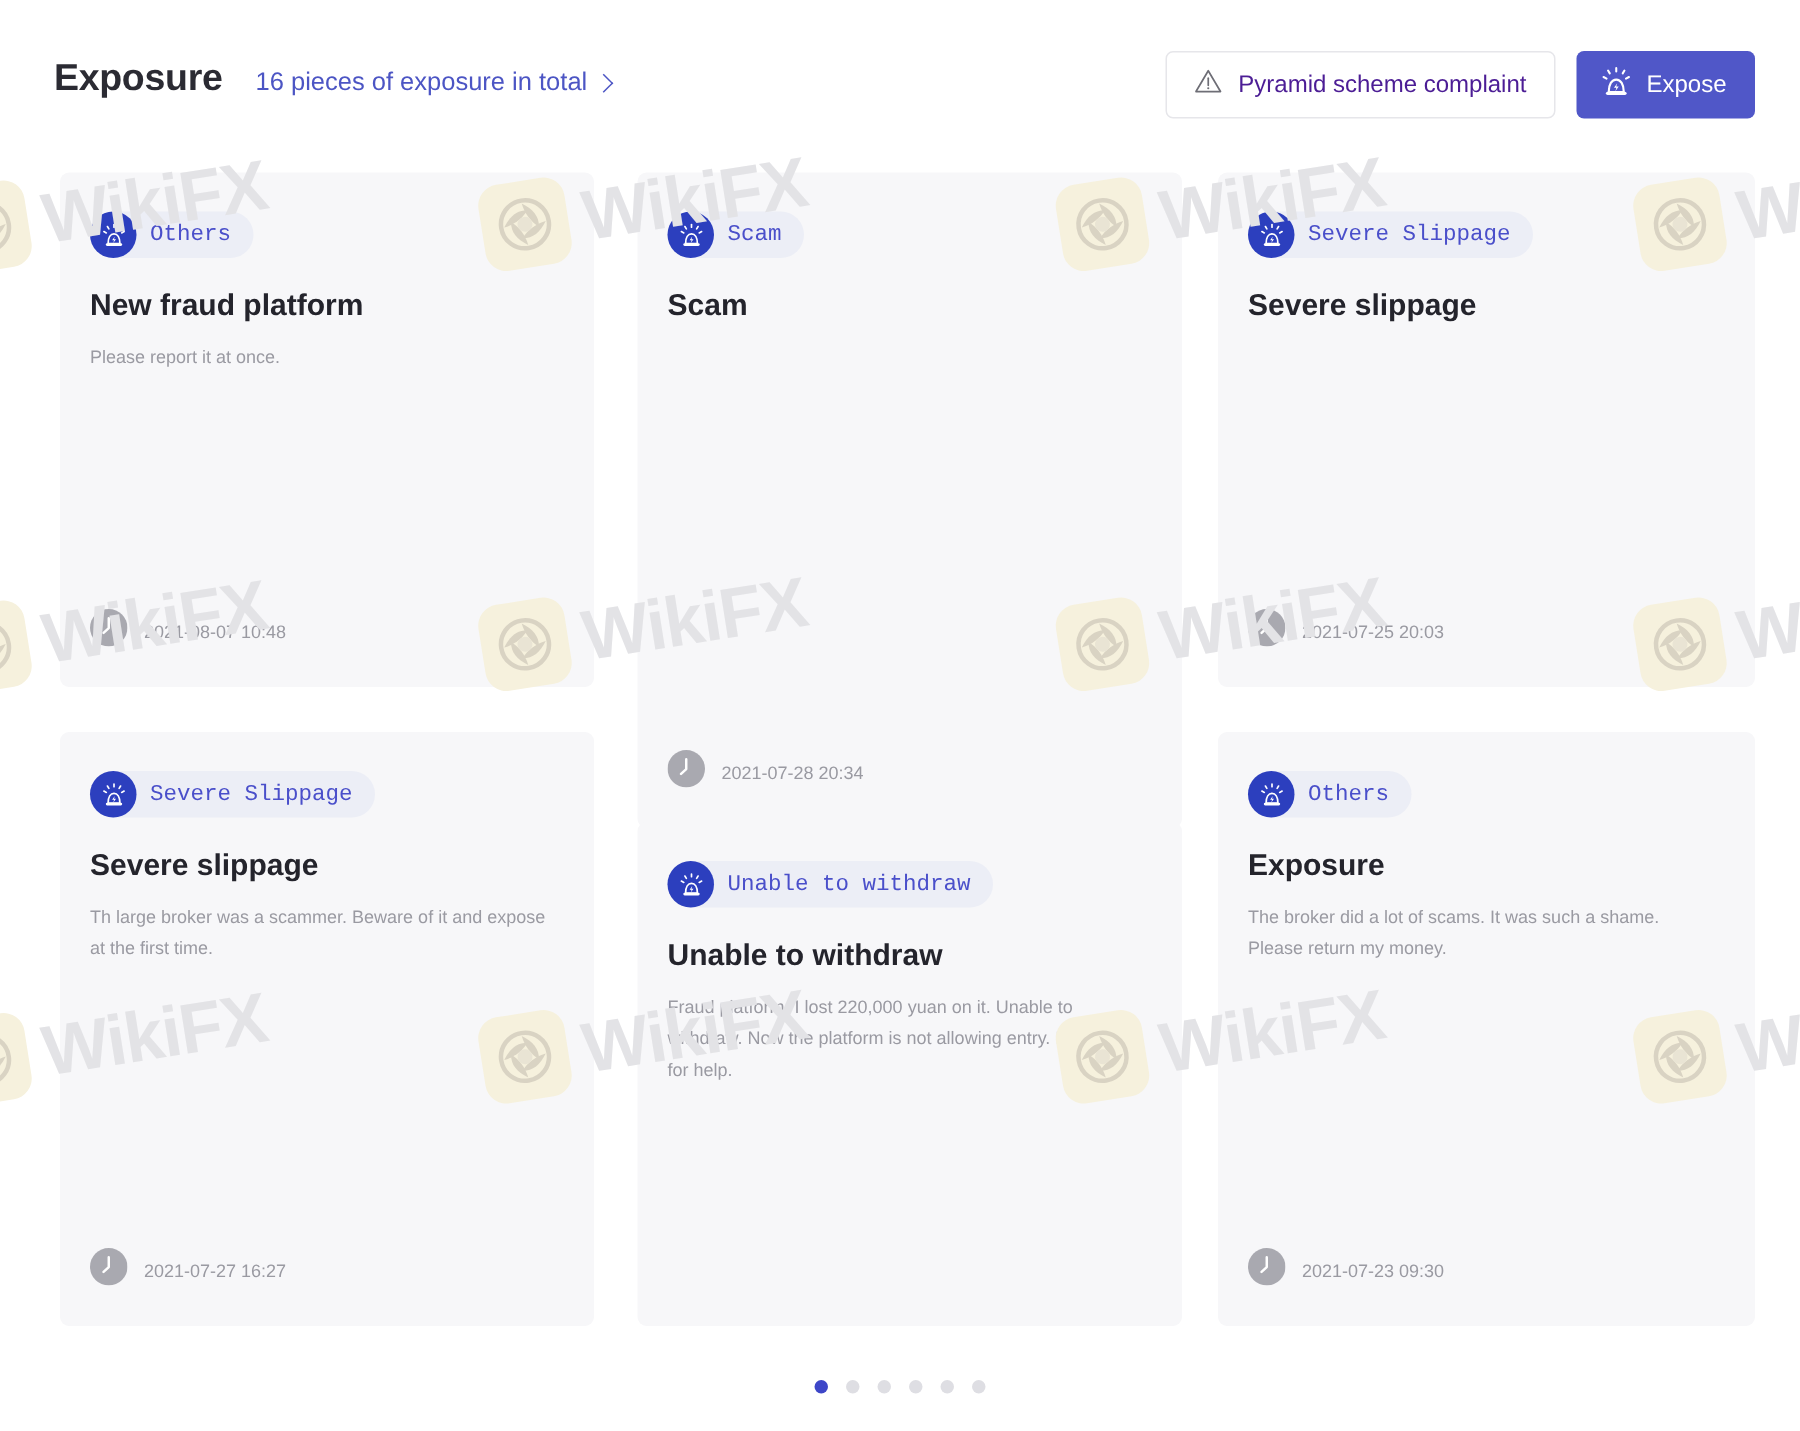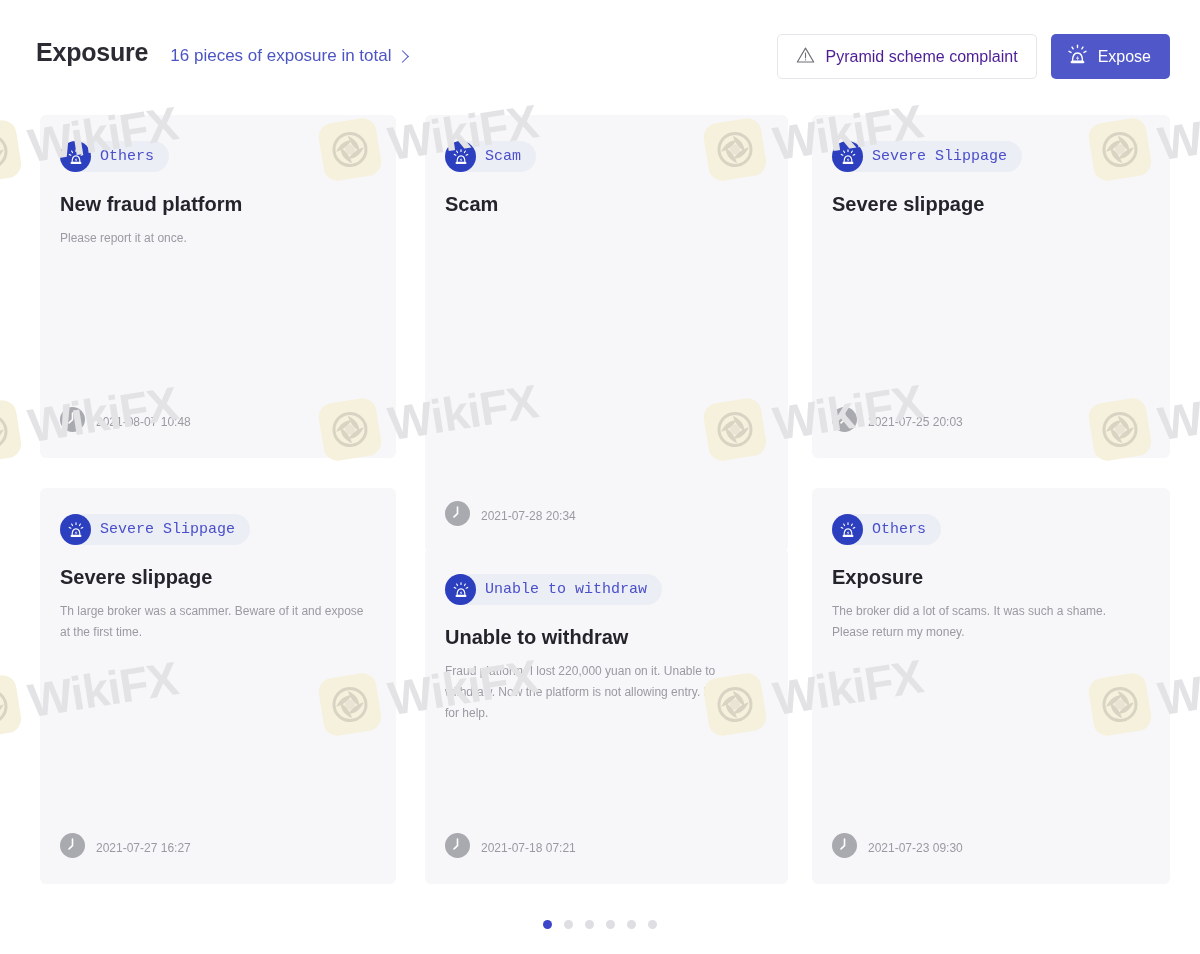--- a/index.html
+++ b/index.html
@@ -414,29 +414,20 @@
             </g>
             <path d="M9 25.5 C9 18.4 11.9 14 16 14 C20.1 14 23 18.4 23 25.5 Z" fill="none" stroke="#ffffff" stroke-width="2.1" stroke-linejoin="round"></path>
             <rect x="6.3" y="25.1" width="19.4" height="3.2" rx="1.6" fill="#ffffff"></rect>
             <path d="M16.9 17.2 L13.8 21.6 L16.1 21.6 L15.1 25 L18.4 20.3 L16 20.3 Z" fill="#ffffff"></path>
           </svg>
         </span>
         <span class="badge-label">Unable to withdraw</span>
       </div>
       <div class="card-title">Unable to withdraw</div>
       <div class="card-desc">Fraud platform. I lost 220,000 yuan on it. Unable to withdraw. Now the platform is not allowing entry. I’m looking for help.</div>
-      <div class="card-time">
-        <span class="clock-ico">
-          <svg width="25" height="25" viewBox="0 0 26 26">
-            <circle cx="13" cy="13" r="13" fill="#a9a9b0"></circle>
-            <path d="M13 6.4 L13 13.2 L9.4 16.6" fill="none" stroke="#ffffff" stroke-width="1.7" stroke-linecap="round" stroke-linejoin="round"></path>
-          </svg>
-        </span>
-        <span class="time-text">2021-07-18 07:21</span>
-      </div>
     </div>
   </div>
 
   <div class="card" style="left:812px; top:390px; width:358px; height:396px;">
     <div class="card-inner">
       <div class="badge">
         <span class="badge-icon">
           <svg width="18" height="18" viewBox="0 0 32 32">
             <g stroke="#ffffff" stroke-width="2" stroke-linecap="round" fill="none">
               <line x1="16" y1="3" x2="16" y2="6.2"></line>

